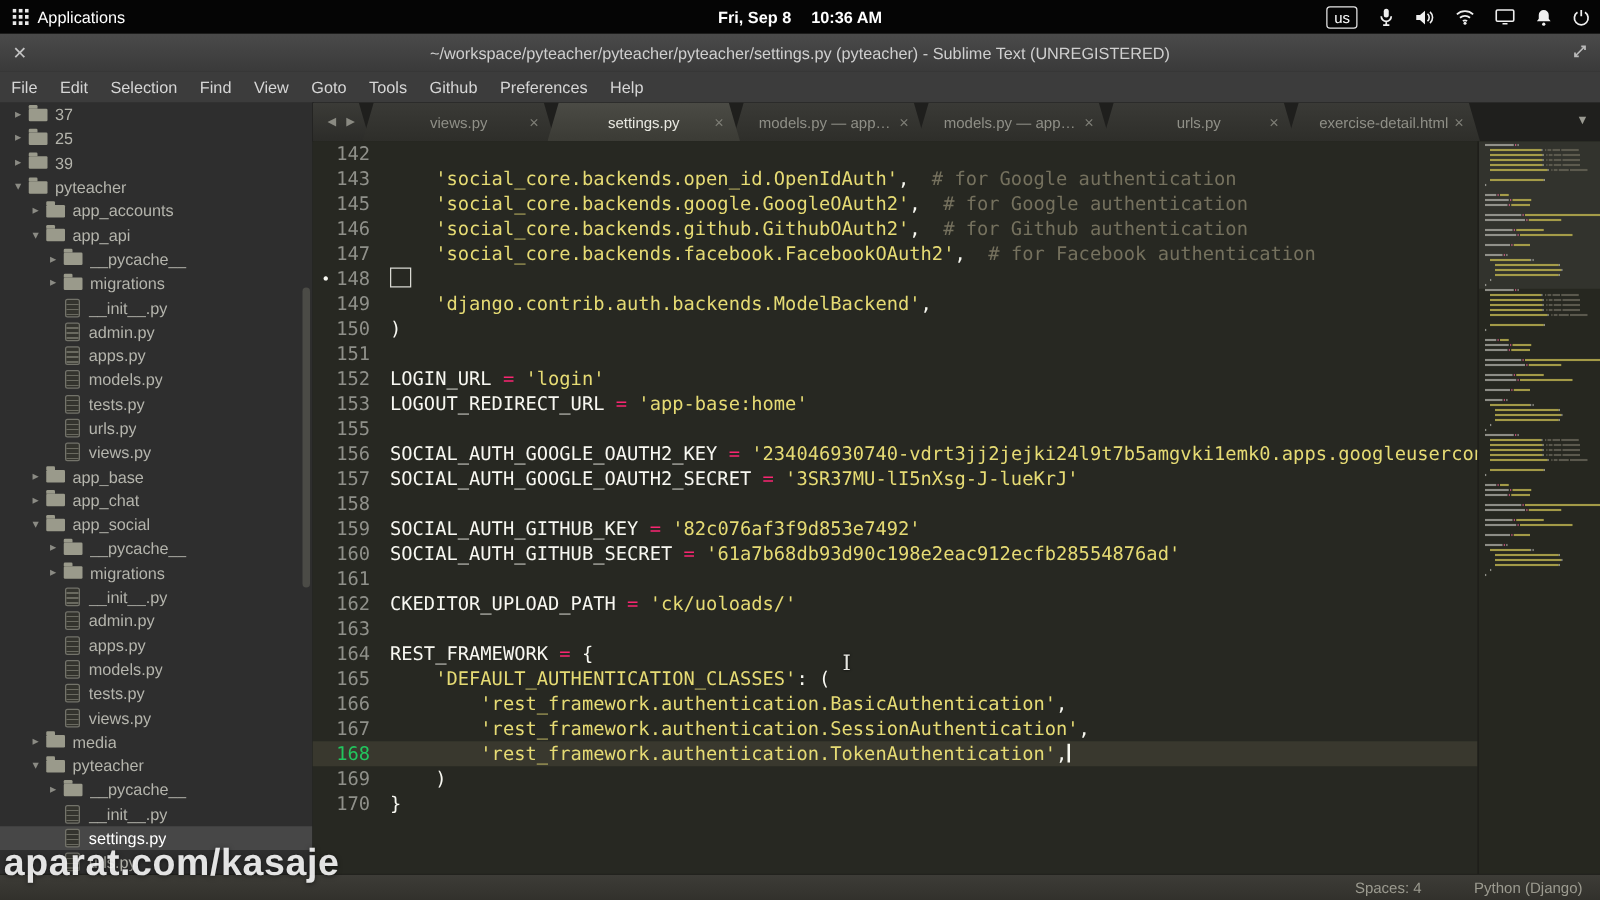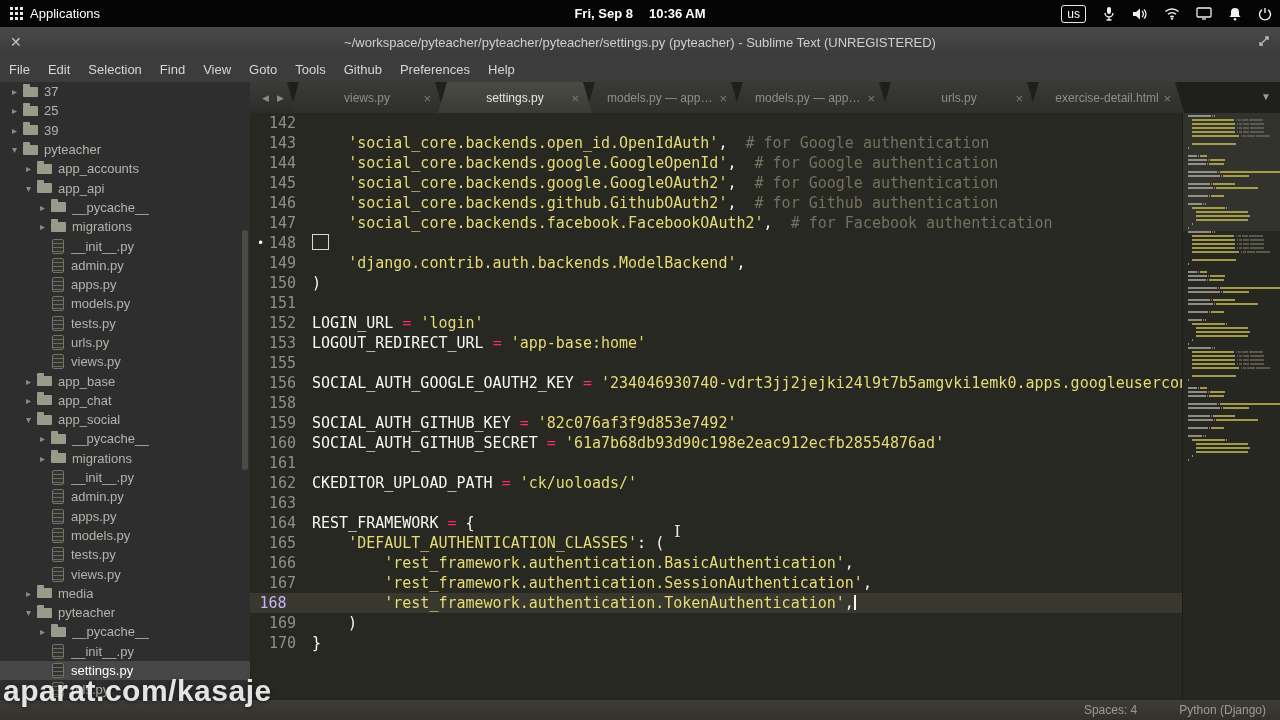--- a/index.html
+++ b/index.html
@@ -52,21 +52,21 @@
   .tab-label{max-width:112px;overflow:hidden;white-space:nowrap;text-overflow:ellipsis;}
   .tab-close{position:absolute;right:13px;top:50%;transform:translateY(-50%);color:#7d7d75;font-size:13px;line-height:1;}
   .tab-over{position:absolute;right:9px;top:9px;color:#9a9a92;font-size:10px;}
 
   
   #editor{position:absolute;left:250px;top:113px;right:0;bottom:20px;background:#272822;overflow:hidden;}
   .cline{position:relative;height:20px;line-height:20px;white-space:pre;padding-left:62px;
          font-family:"DejaVu Sans Mono",monospace;font-size:15px;}
   .cline.current{background:#39382e;}
   .gut{position:absolute;left:0;top:0;width:46px;text-align:right;color:#8f908a;}
-  .cline.current .gut{color:#c4b5fd;text-align:center;}
+  .cline.current .gut{color:#22c55e;}
   .gmark{position:absolute;left:7px;top:0;color:#f8f8f2;font-size:12px;}
   .tok-p{color:#f8f8f2}.tok-s{color:#e6db74}.tok-c{color:#75715e}.tok-o{color:#f92672}
   .selbox{display:inline-block;width:15px;height:14px;border:1px solid #d9d9d3;vertical-align:-2px;}
   .caret{display:inline-block;width:2px;height:15px;background:#f8f8f0;vertical-align:-2px;}
 
   
   #minimap{position:absolute;right:0;top:0;width:97px;height:100%;background:#262720;border-left:1px solid #1c1d18;overflow:hidden;}
   .mm-viewport{position:absolute;left:0;right:0;top:0;height:118px;background:rgba(255,255,255,.06);}
   .mrow{display:flex;height:2px;margin:2px 0 0 5px;overflow:hidden;}
   .mrow span{display:block;height:2px;flex:0 0 auto;}
@@ -376,32 +376,32 @@
         <span class="tab-close">×</span>
       </div>
     </div>
   <span class="tab-over">▼</span>
 </div>
 
 <div id="editor">
   <div>
       <div class="cline"><span class="gut">142</span></div>
       <div class="cline"><span class="gut">143</span><span class="ctext"><span class="tok-p">    </span><span class="tok-s">'social_core.backends.open_id.OpenIdAuth'</span><span class="tok-p">,</span><span class="tok-c">  # for Google authentication</span></span></div>
-      <div class="cline"><span class="gut">144</span><span class="ctext"><span class="tok-p">    </span><span class="tok-s">'social_core.backends.google.GoogleOpenId'</span><span class="tok-p">,</span><span class="tok-c">  # for Google authentication</span></span></div>
       <div class="cline"><span class="gut">145</span><span class="ctext"><span class="tok-p">    </span><span class="tok-s">'social_core.backends.google.GoogleOAuth2'</span><span class="tok-p">,</span><span class="tok-c">  # for Google authentication</span></span></div>
       <div class="cline"><span class="gut">146</span><span class="ctext"><span class="tok-p">    </span><span class="tok-s">'social_core.backends.github.GithubOAuth2'</span><span class="tok-p">,</span><span class="tok-c">  # for Github authentication</span></span></div>
       <div class="cline"><span class="gut">147</span><span class="ctext"><span class="tok-p">    </span><span class="tok-s">'social_core.backends.facebook.FacebookOAuth2'</span><span class="tok-p">,</span><span class="tok-c">  # for Facebook authentication</span></span></div>
       <div class="cline"><span class="gmark">•</span><span class="gut">148</span><span class="ctext"><span class="selbox"></span></span></div>
       <div class="cline"><span class="gut">149</span><span class="ctext"><span class="tok-p">    </span><span class="tok-s">'django.contrib.auth.backends.ModelBackend'</span><span class="tok-p">,</span></span></div>
       <div class="cline"><span class="gut">150</span><span class="ctext"><span class="tok-p">)</span></span></div>
       <div class="cline"><span class="gut">151</span><span class="ctext"></span></div>
       <div class="cline"><span class="gut">152</span><span class="ctext"><span class="tok-p">LOGIN_URL </span><span class="tok-o">=</span><span class="tok-p"> </span><span class="tok-s">'login'</span></span></div>
       <div class="cline"><span class="gut">153</span><span class="ctext"><span class="tok-p">LOGOUT_REDIRECT_URL </span><span class="tok-o">=</span><span class="tok-p"> </span><span class="tok-s">'app-base:home'</span></span></div>
       <div class="cline"><span class="gut">155</span><span class="ctext"></span></div>
       <div class="cline"><span class="gut">156</span><span class="ctext"><span class="tok-p">SOCIAL_AUTH_GOOGLE_OAUTH2_KEY </span><span class="tok-o">=</span><span class="tok-p"> </span><span class="tok-s">'234046930740-vdrt3jj2jejki24l9t7b5amgvki1emk0.apps.googleusercontent.com'</span></span></div>
+      <div class="cline"><span class="gut">157</span><span class="ctext"><span class="tok-p">SOCIAL_AUTH_GOOGLE_OAUTH2_SECRET </span><span class="tok-o">=</span><span class="tok-p"> </span><span class="tok-s">'3SR37MU-lI5nXsg-J-lueKrJ'</span></span></div>
       <div class="cline"><span class="gut">158</span><span class="ctext"></span></div>
       <div class="cline"><span class="gut">159</span><span class="ctext"><span class="tok-p">SOCIAL_AUTH_GITHUB_KEY </span><span class="tok-o">=</span><span class="tok-p"> </span><span class="tok-s">'82c076af3f9d853e7492'</span></span></div>
       <div class="cline"><span class="gut">160</span><span class="ctext"><span class="tok-p">SOCIAL_AUTH_GITHUB_SECRET </span><span class="tok-o">=</span><span class="tok-p"> </span><span class="tok-s">'61a7b68db93d90c198e2eac912ecfb28554876ad'</span></span></div>
       <div class="cline"><span class="gut">161</span><span class="ctext"></span></div>
       <div class="cline"><span class="gut">162</span><span class="ctext"><span class="tok-p">CKEDITOR_UPLOAD_PATH </span><span class="tok-o">=</span><span class="tok-p"> </span><span class="tok-s">'ck/uoloads/'</span></span></div>
       <div class="cline"><span class="gut">163</span><span class="ctext"></span></div>
       <div class="cline"><span class="gut">164</span><span class="ctext"><span class="tok-p">REST_FRAMEWORK </span><span class="tok-o">=</span><span class="tok-p"> {</span></span></div>
       <div class="cline"><span class="gut">165</span><span class="ctext"><span class="tok-p">    </span><span class="tok-s">'DEFAULT_AUTHENTICATION_CLASSES'</span><span class="tok-p">: (</span></span></div>
       <div class="cline"><span class="gut">166</span><span class="ctext"><span class="tok-p">        </span><span class="tok-s">'rest_framework.authentication.BasicAuthentication'</span><span class="tok-p">,</span></span></div>
       <div class="cline"><span class="gut">167</span><span class="ctext"><span class="tok-p">        </span><span class="tok-s">'rest_framework.authentication.SessionAuthentication'</span><span class="tok-p">,</span></span></div>

